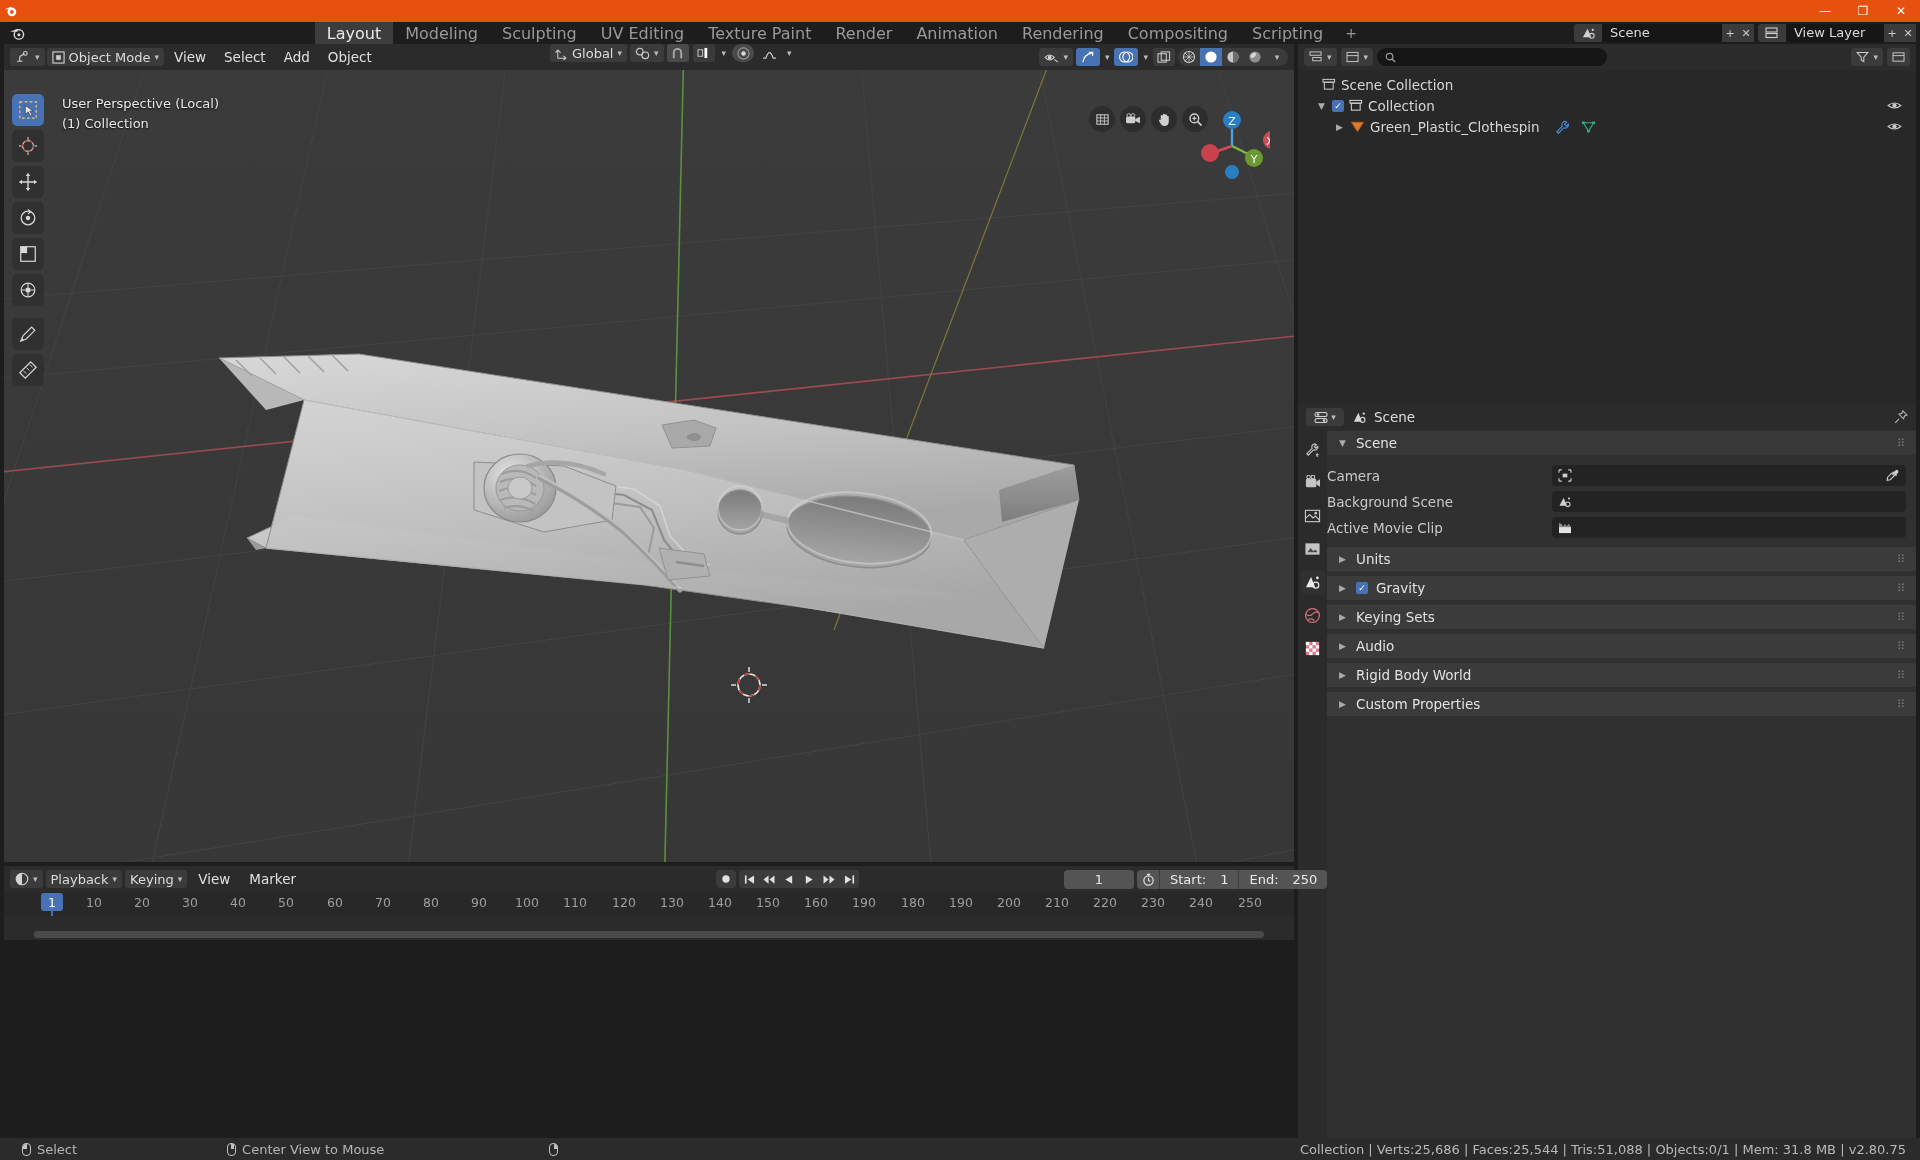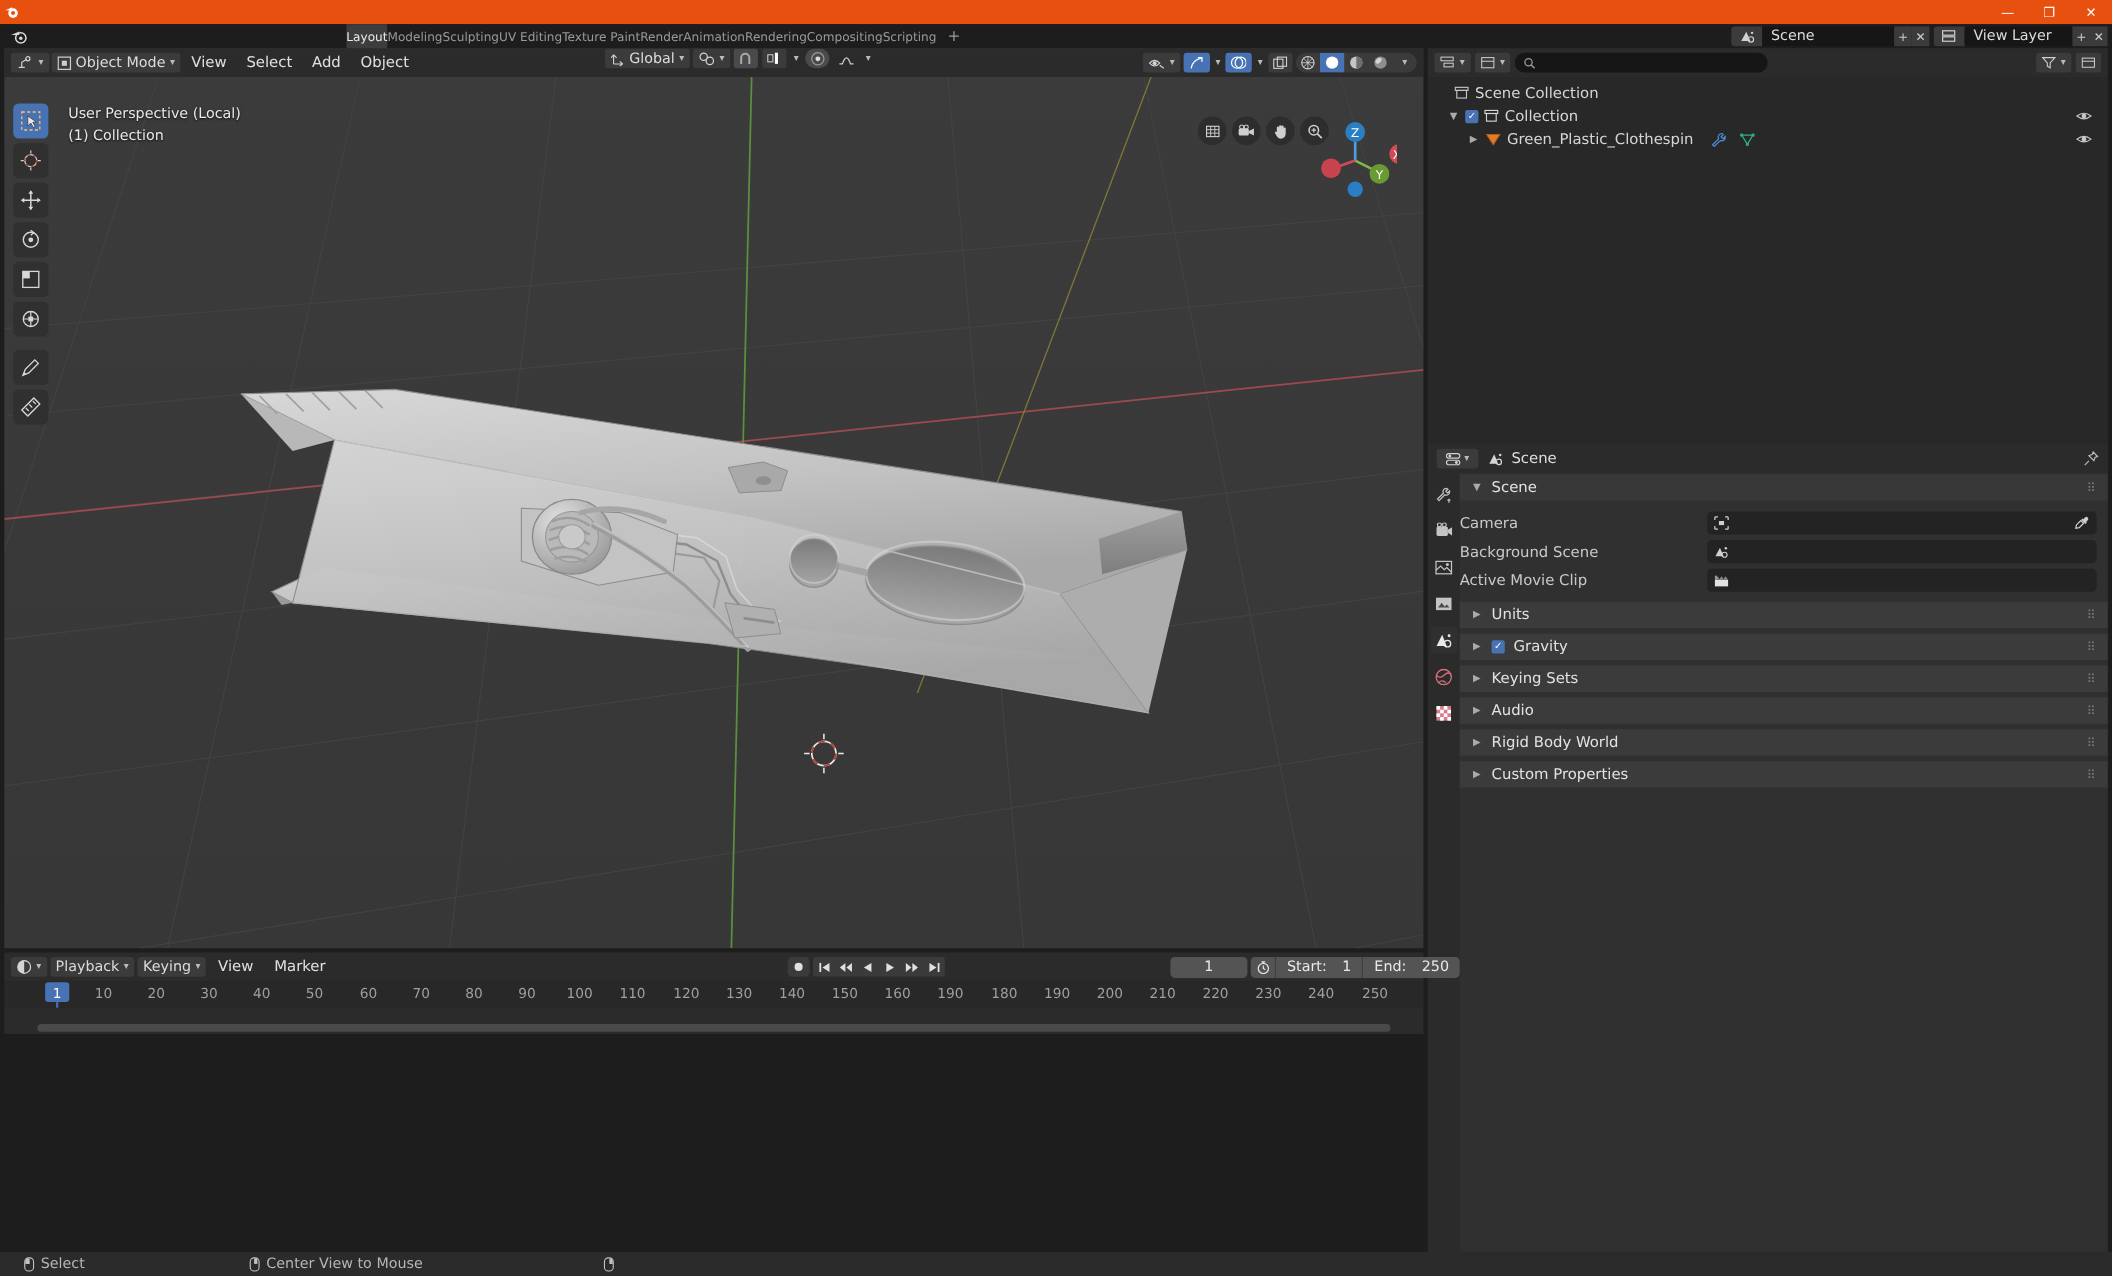--- a/index.html
+++ b/index.html
@@ -28,22 +28,22 @@
     position:absolute; left:0; top:22px; width:1920px; height:22px;
     background:#1d1d1d; display:flex; align-items:center; padding-left:4px;
   }
   .blender-logo{ width:26px; height:20px; display:flex; align-items:center; justify-content:center; }
   .menu-item{
     height:20px; padding:0 9px; display:flex; align-items:center;
     font-size:13.5px; color:#e6e6e6; border-radius:3px; white-space:nowrap;margin-top:39px;
   }
   .ws-tabs{ display:flex; align-items:center; margin-left:14px; height:22px; }
   .ws-tab{
-    height:22px; padding:0 0; display:flex; align-items:center;
-    font-size:11px; color:#999; white-space:nowrap;
+    height:22px; padding:0 12px; display:flex; align-items:center;
+    font-size:16px; color:#999; white-space:nowrap;
   }
   .ws-tab.active{ background:#3d3d3d; color:#e9e9e9; }
   .ws-plus{ padding:0 10px; color:#9a9a9a; font-size:14px; display:flex;align-items:center;height:22px;}
 
   .topbar-right{
     position:absolute; right:4px; top:22px; height:22px; display:flex; align-items:center; gap:4px;
   }
   .scene-box{
     display:flex; align-items:center; height:18px; background:#282828; border-radius:3px;
   }
@@ -1038,15 +1038,16 @@
       <span>Select</span>
     </span>
     <span class="sb-item" style="margin-left:150px">
       <span class="mouse m"></span>
       <span>Center View to Mouse</span>
     </span>
     <span class="sb-item" style="margin-left:165px">
       <span class="mouse r"></span>
       <span></span>
     </span>
+    <span class="status-right">Collection | Verts:25,686 | Faces:25,544 | Tris:51,088 | Objects:0/1 | Mem: 31.8 MB | v2.80.75</span>
   </div>
 
 </div>
 
 </body></html>

